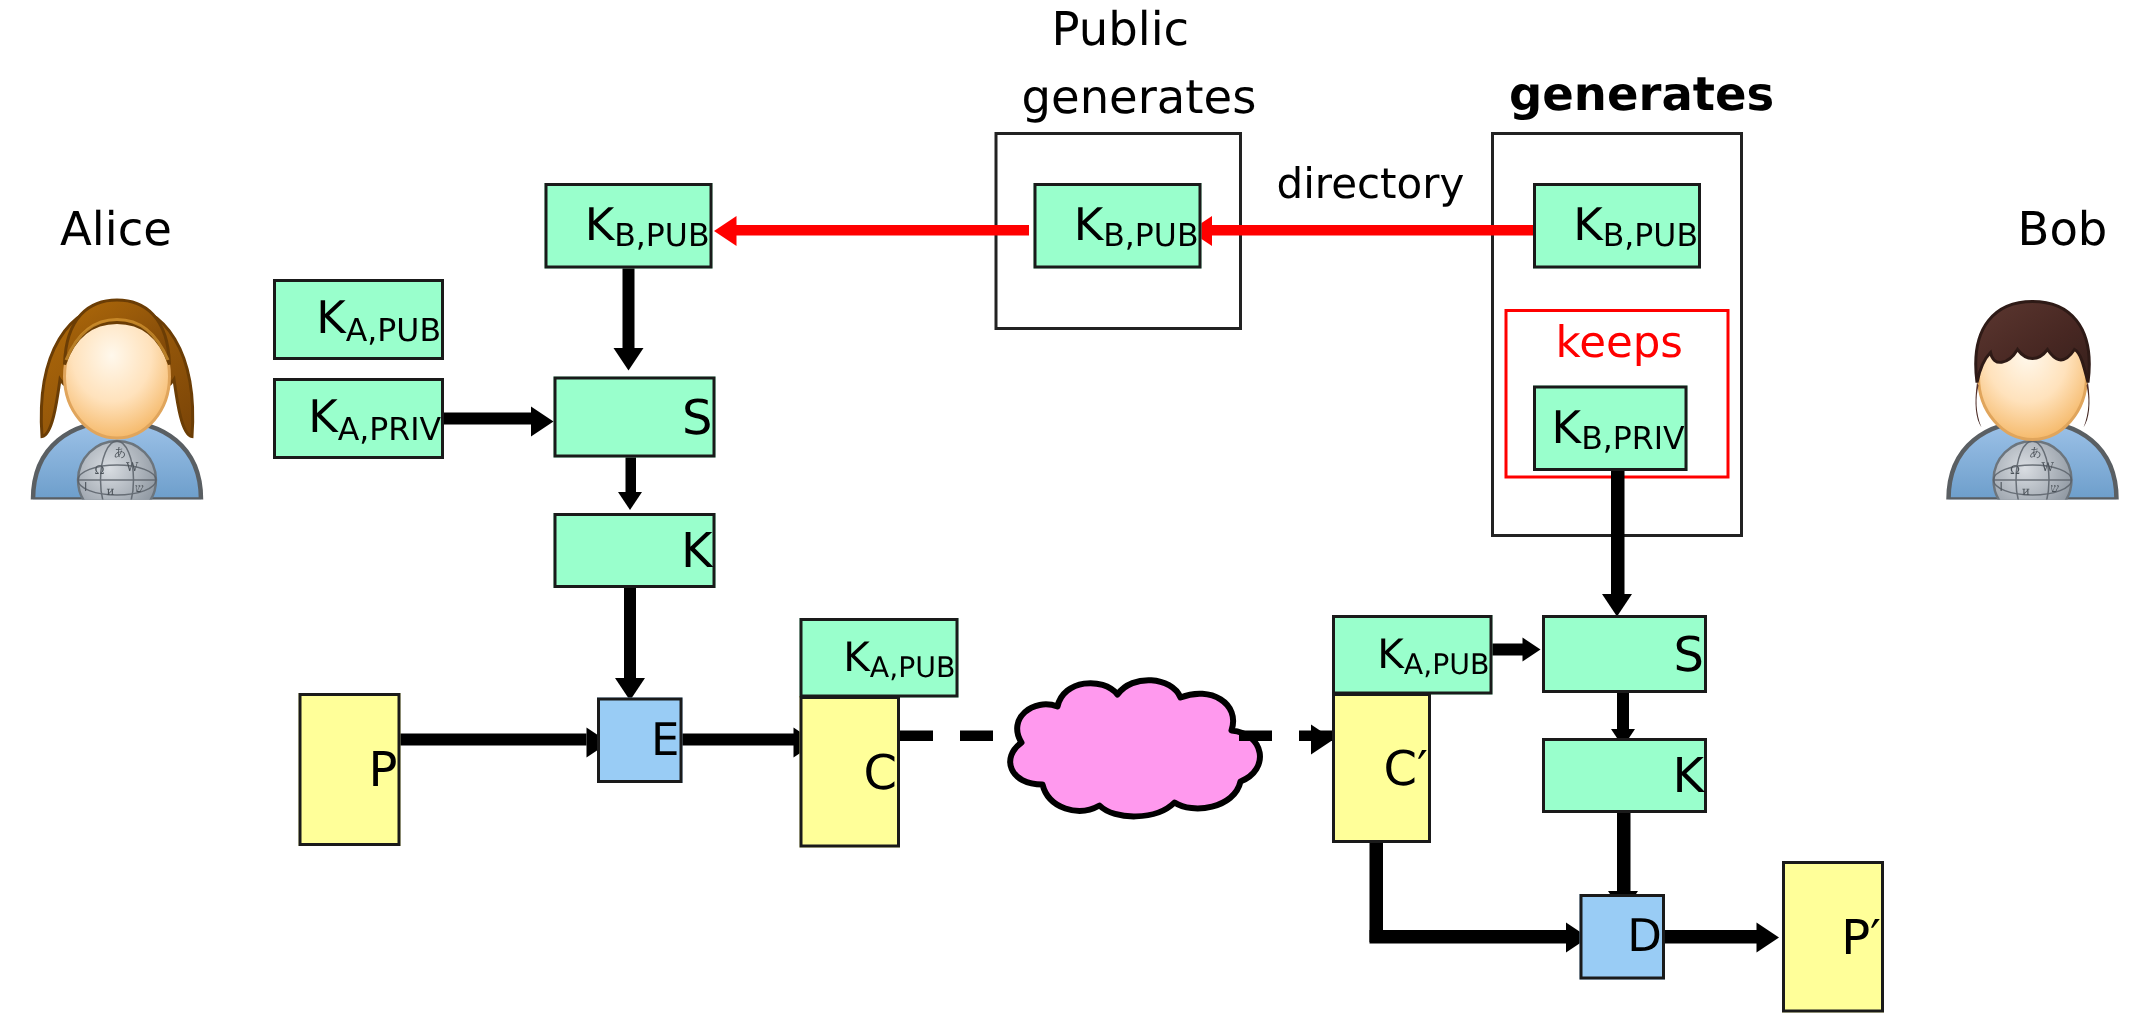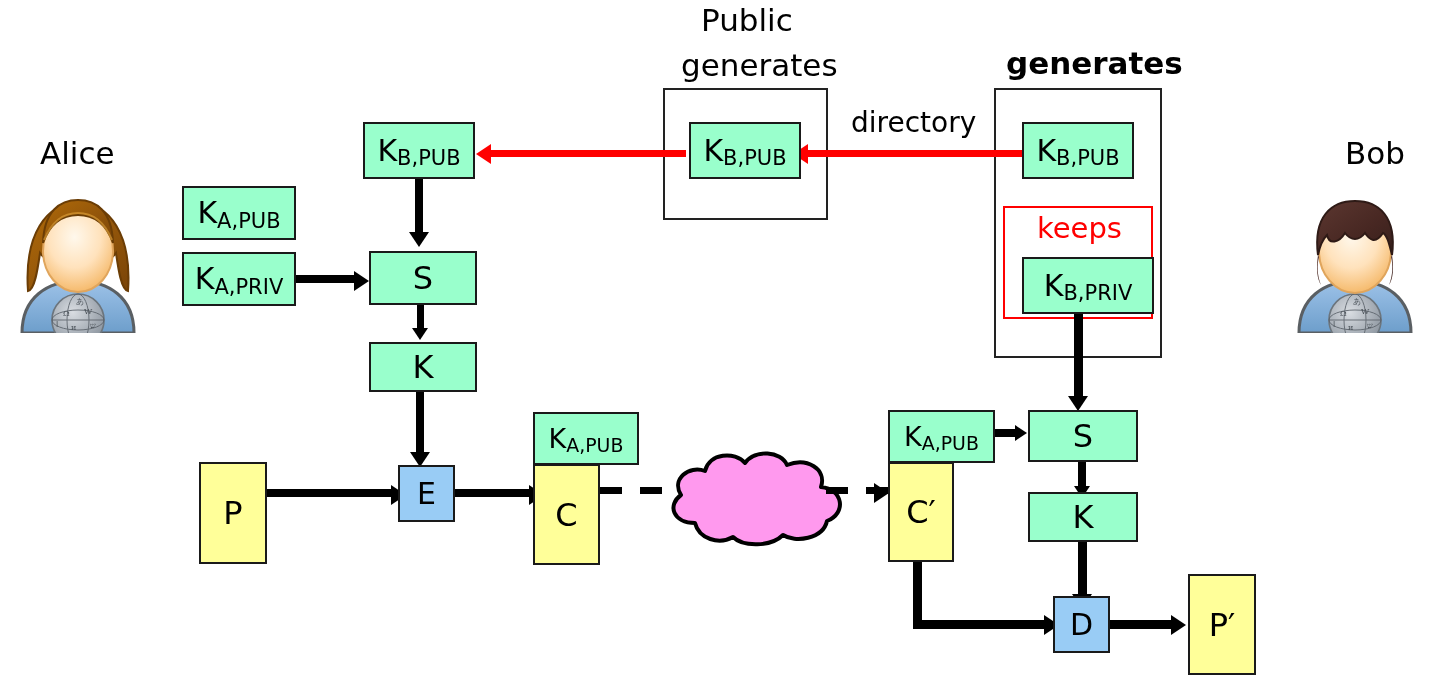--- a/index.html
+++ b/index.html
@@ -23,21 +23,21 @@
   }
   .lbl.red { color: #ff0000; }
 
   
   .box {
     position: absolute;
     box-sizing: border-box;
     border: 2px solid #1a1a1a;
     display: flex;
     align-items: center;
-    justify-content: center;
+    justify-content: flex-end;
     color: #000;
     font-family: "DejaVu Sans", sans-serif;
     line-height: 1;
   }
   .box.green { background: #99ffcc; }
   .box.yellow { background: #ffff99; }
   .box.blue  { background: #99ccf5; }
   .box.plain { background: transparent; border: 2px solid #222; }
   .box.redline { background: transparent; border: 2px solid #ff0000; }
 
@@ -237,21 +237,21 @@
       <span>K</span><sub>B,PUB</sub>
     </span>
   </div>
 
   <div class="box green" style="left:1022px; top:122px; width:112px; height:57px; font-size:30px;">
     <span class="keytxt">
       <span>K</span><sub>B,PUB</sub>
     </span>
   </div>
 
-  <div class="box green" style="left:1022px; top:257px; width:132px; height:57px; font-size:30px;">
+  <div class="box green" style="left:1022px; top:257px; width:103px; height:57px; font-size:30px;">
     <span class="keytxt">
       <span>K</span><sub>B,PRIV</sub>
     </span>
   </div>
 
   <div class="box green" style="left:182px; top:186px; width:114px; height:54px; font-size:30px;">
     <span class="keytxt">
       <span>K</span><sub>A,PUB</sub>
     </span>
   </div>

